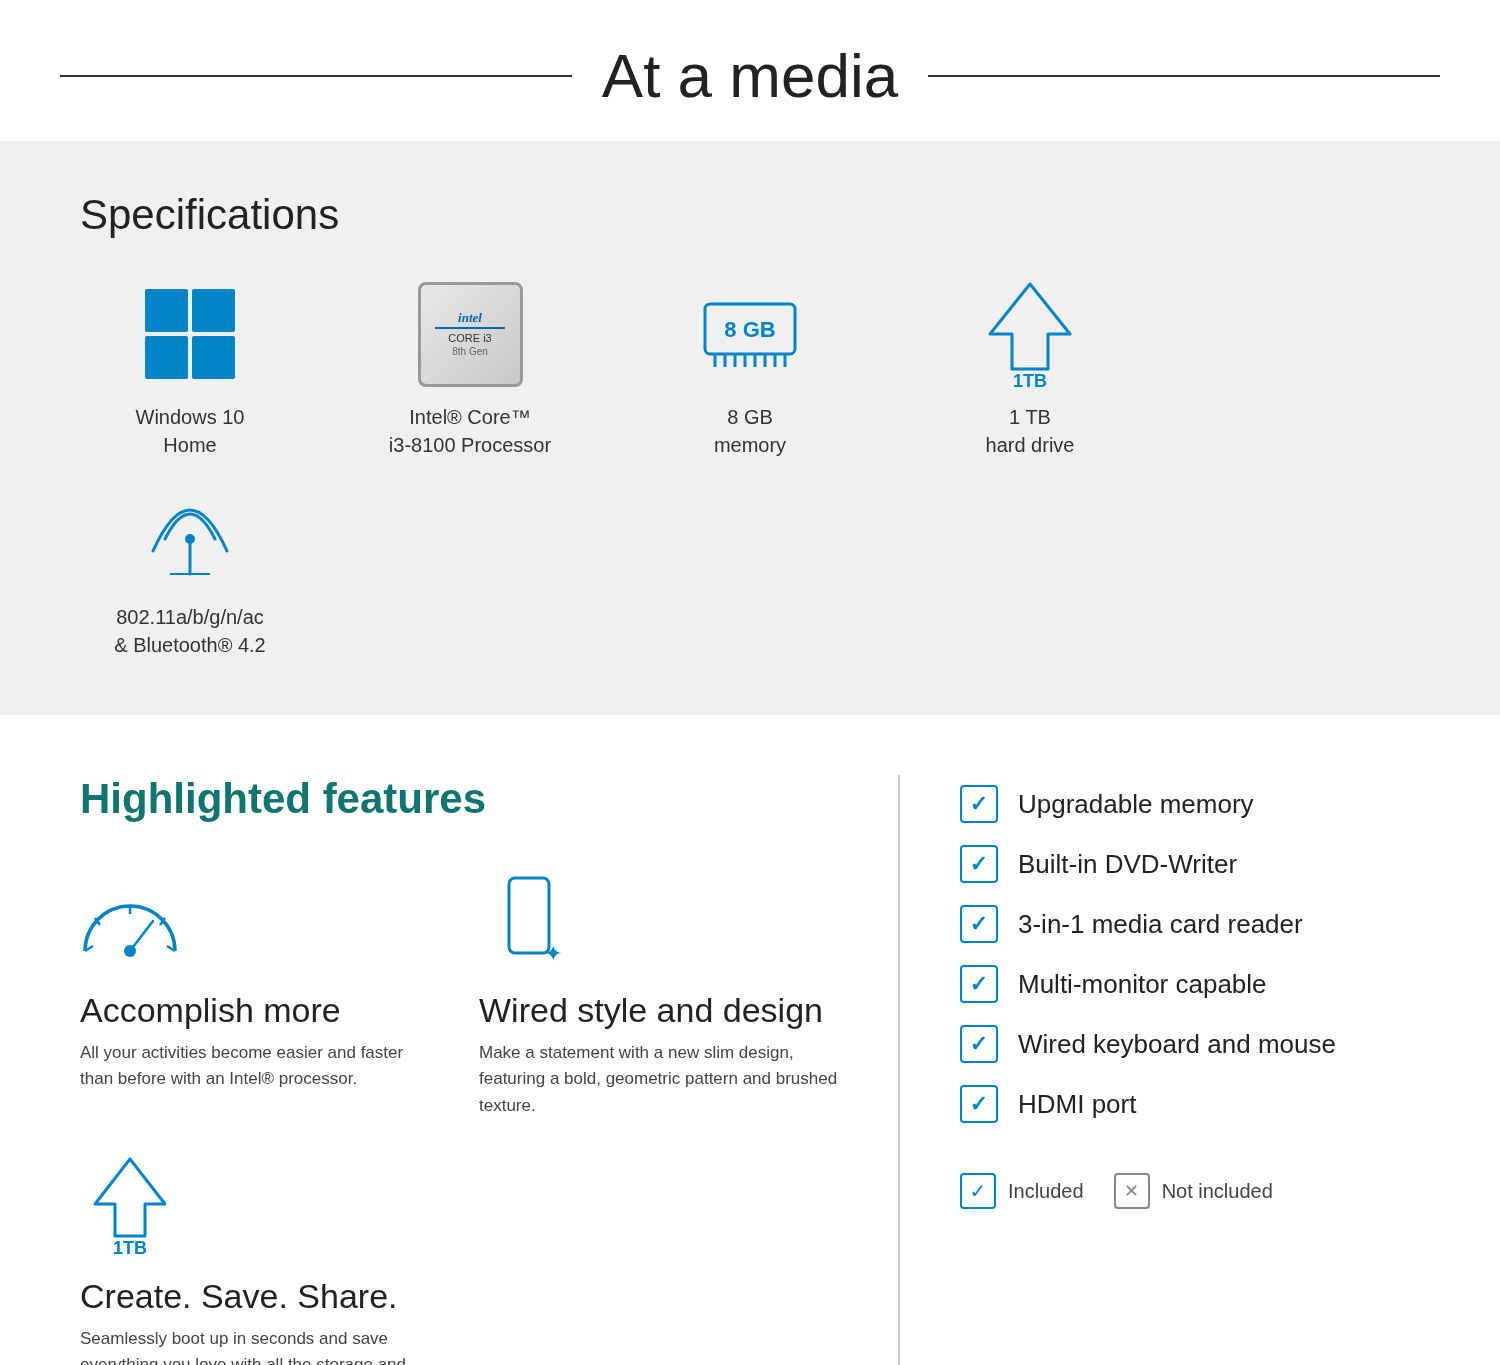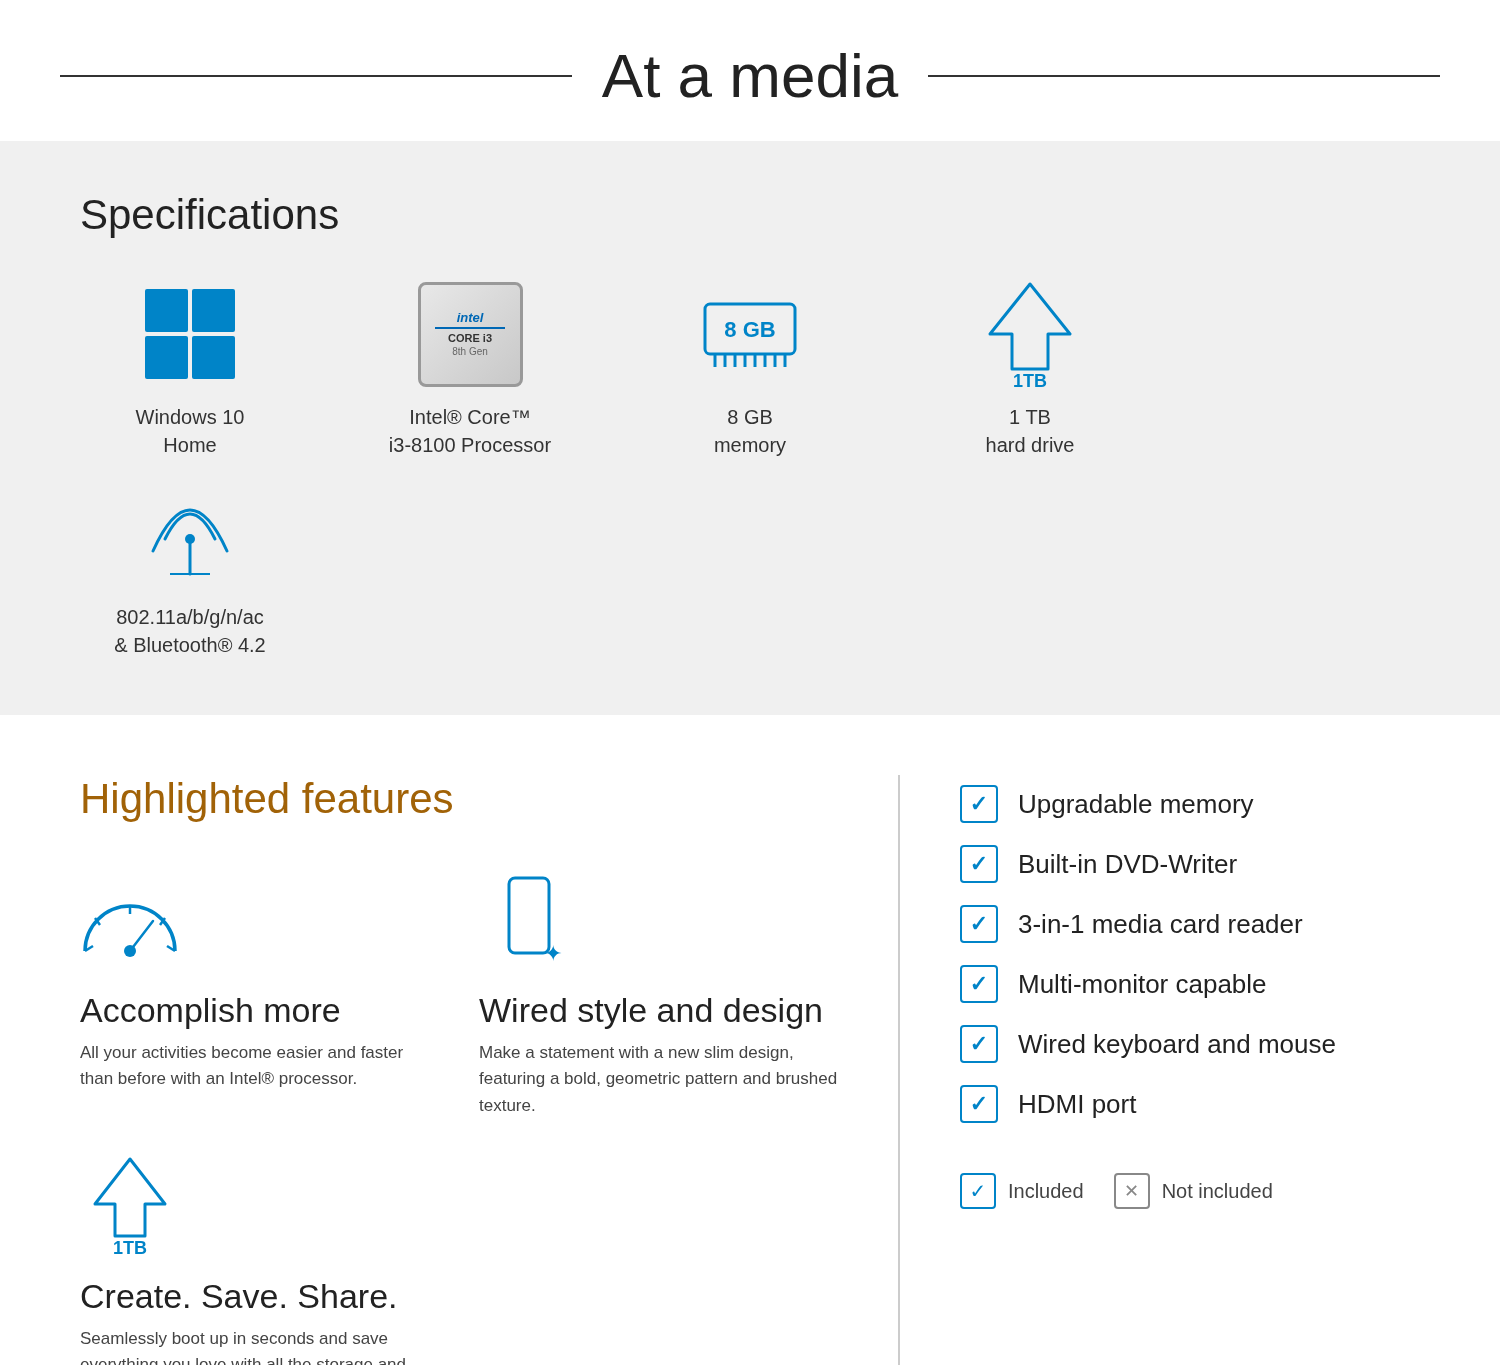--- a/index.html
+++ b/index.html
@@ -98,25 +98,26 @@
       align-items: center;
       justify-content: center;
       padding: 6px;
     }
     .intel-logo {
       font-size: 13px;
       color: #0068b5;
       font-style: italic;
       font-weight: bold;
       line-height: 1;
+      font-family: Liberation Serif, serif;
     }
     .intel-core {
       font-size: 11px;
       color: #333;
-      font-weight: bold;
+      font-weight: normal;
       text-align: center;
       line-height: 1.2;
     }
     .intel-gen {
       font-size: 10px;
       color: #666;
       text-align: left;
     }
 
     
@@ -127,23 +128,23 @@
     }
 
     
     .highlighted-features {
       flex: 1;
       padding-right: 60px;
       border-right: 2px solid #ccc;
     }
     .section-title {
       font-size: 42px;
-      font-weight: 400;
+      font-weight: 700;
       margin-bottom: 50px;
-      color: #a16207;
+      color: #0f766e;
     }
     .feature-grid {
       display: grid;
       grid-template-columns: 1fr 1fr;
       gap: 40px 40px;
     }
     .feature-item {
       display: flex;
       flex-direction: column;
     }

